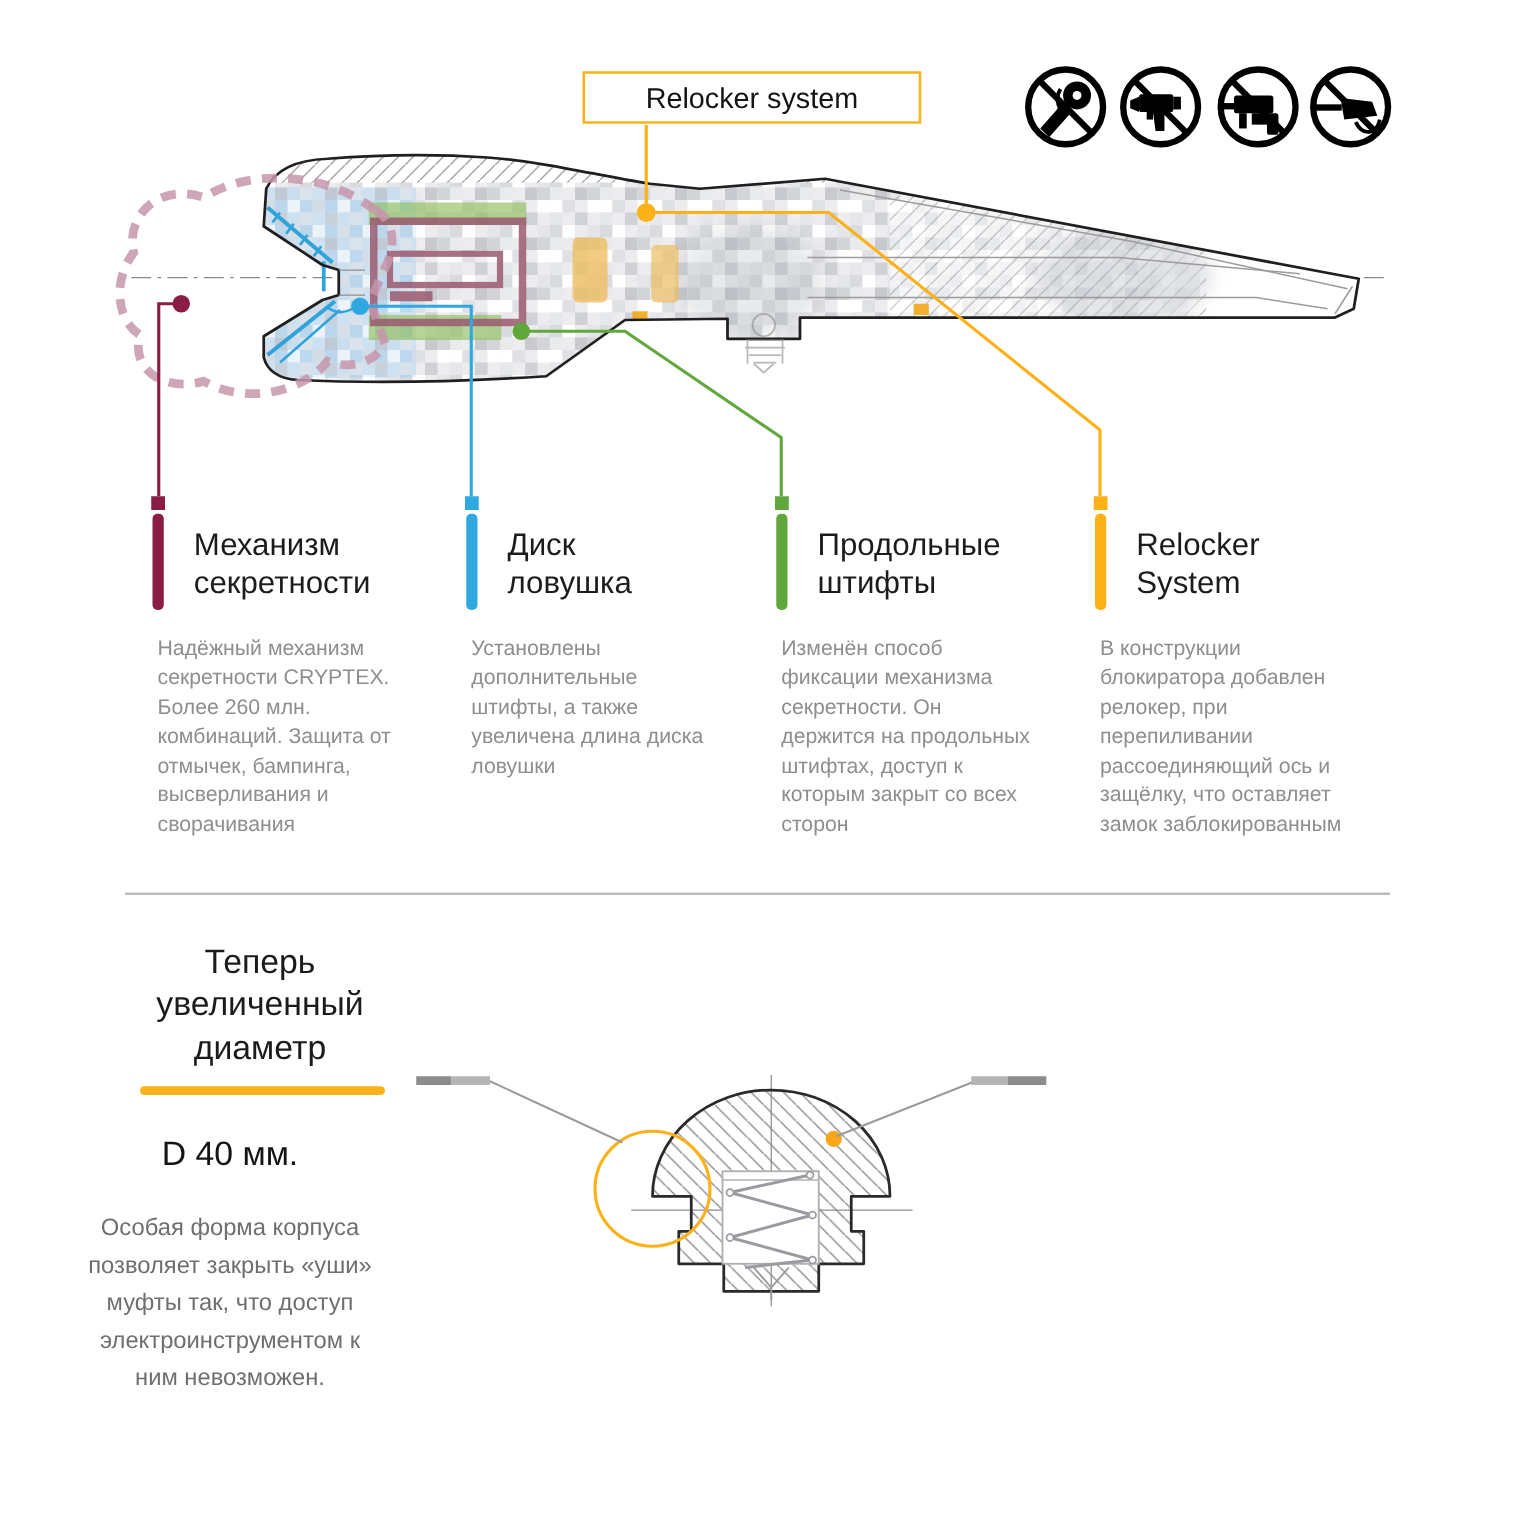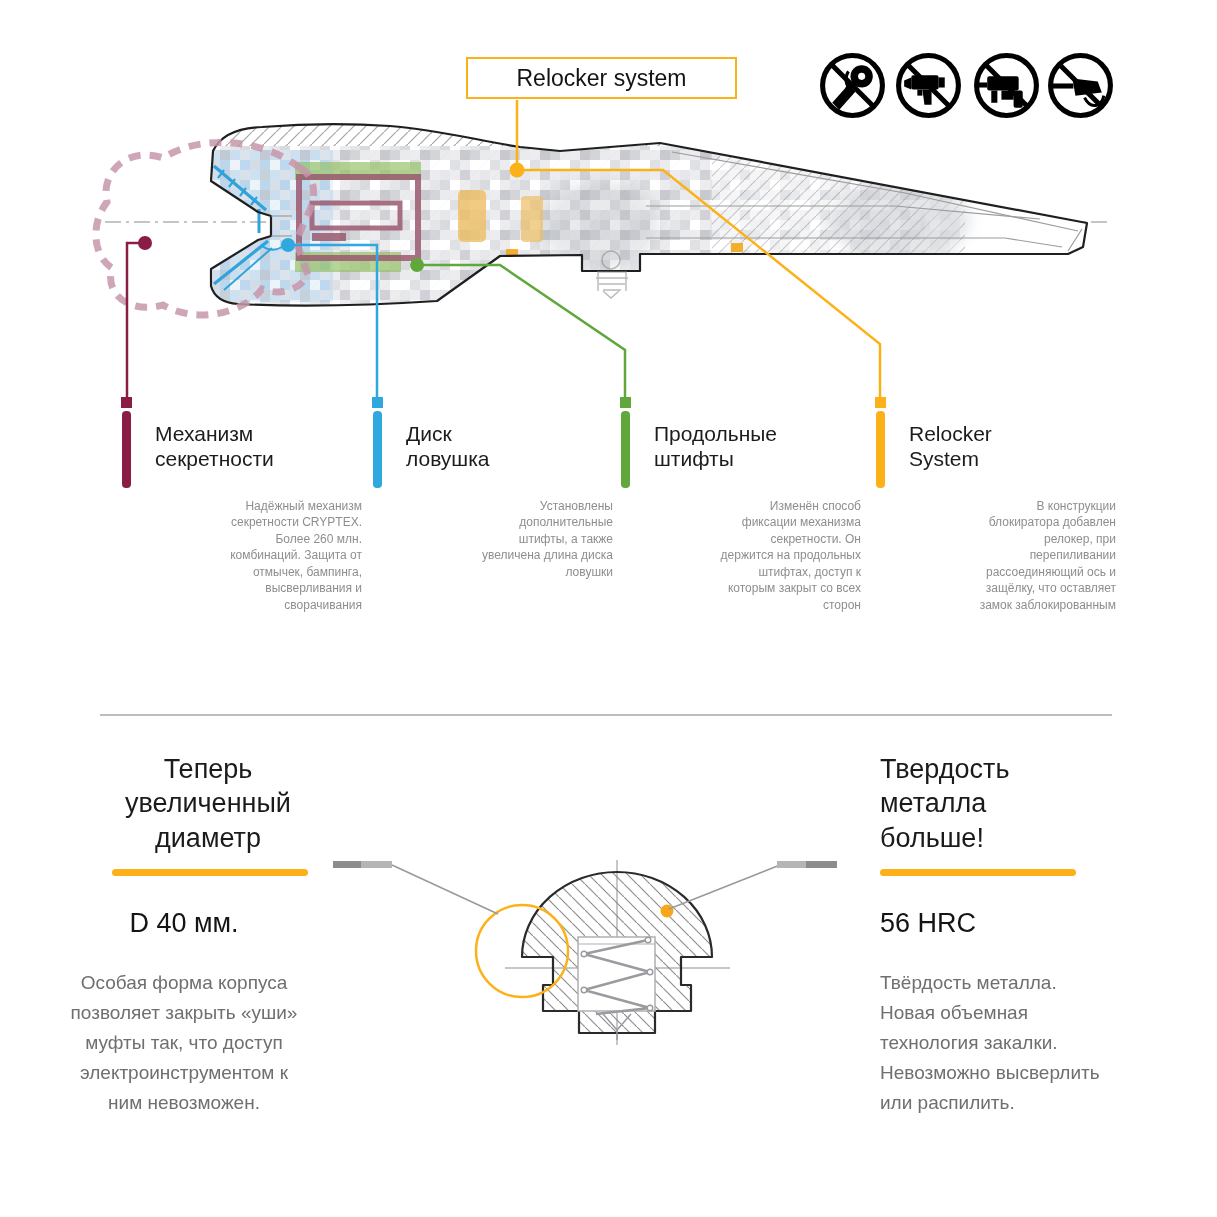--- a/index.html
+++ b/index.html
@@ -12,22 +12,22 @@
     position:absolute;left:466px;top:57px;width:271px;height:42px;
     border:2px solid #FBB117;background:#fff;display:flex;align-items:center;justify-content:center;
     font-size:23px;color:#141414;box-sizing:border-box;
   }
   .icons-row{position:absolute;left:818px;top:51px;width:300px;height:70px;}
   .proh-icon{position:absolute;top:0;width:69px;height:69px;}
   .features{position:absolute;left:0;top:0;}
   .col{position:absolute;top:396px;width:240px;}
   .tick{position:absolute;left:-1px;top:1px;width:11px;height:11px;}
   .vbar{position:absolute;left:0;top:15px;width:9px;height:77px;border-radius:4px;}
-  .f-title{margin:26px 0 0 33px;font-size:21px;line-height:1.18;color:#1c1c1c;white-space:pre-line;}
-  .f-desc{margin:26px 0 0 4px;font-size:12px;line-height:1.38;color:#8e8e8e;white-space:pre-line;text-align:right;}
+  .f-title{margin:26px 0 0 33px;font-size:25px;line-height:1.18;color:#1c1c1c;white-space:pre-line;}
+  .f-desc{margin:26px 0 0 4px;font-size:17px;line-height:1.38;color:#8e8e8e;white-space:pre-line;}
   .divider{position:absolute;left:100px;top:714px;width:1012px;height:2px;background:#bdbdbd;}
   .blk{position:absolute;top:752px;}
   .blk-left{left:60px;width:248px;text-align:center;}
   .blk-right{left:880px;width:250px;text-align:left;}
   .blk-heading{font-size:27px;line-height:1.27;color:#1b1b1b;white-space:pre-line;}
   .blk-left .blk-heading{margin-left:auto;width:200px;}
   .blk-right .blk-heading{width:190px;}
   .underline{height:7px;width:196px;border-radius:3.5px;margin-top:14px;}
   .blk-left .underline{margin-left:auto;}
   .blk-value{font-size:27px;font-weight:normal;margin-top:32px;color:#141414;}
@@ -295,26 +295,14 @@
 диаметр</div>
     <div class="underline" style="background: rgb(251, 177, 23);"></div>
     <div class="blk-value">D 40 мм.</div>
     <div class="blk-desc">Особая форма корпуса
 позволяет закрыть «уши»
 муфты так, что доступ
 электроинструментом к
 ним невозможен.</div>
   </div>
 
-  <div class="blk blk-right">
-    <div class="blk-heading">Твердость
-металла
-больше!</div>
-    <div class="underline" style="background: rgb(251, 177, 23);"></div>
-    <div class="blk-value">56 HRC</div>
-    <div class="blk-desc">Твёрдость металла.
-Новая объемная
-технология закалки.
-Невозможно высверлить
-или распилить.</div>
-  </div>
 
 </div>
 
 </body></html>

